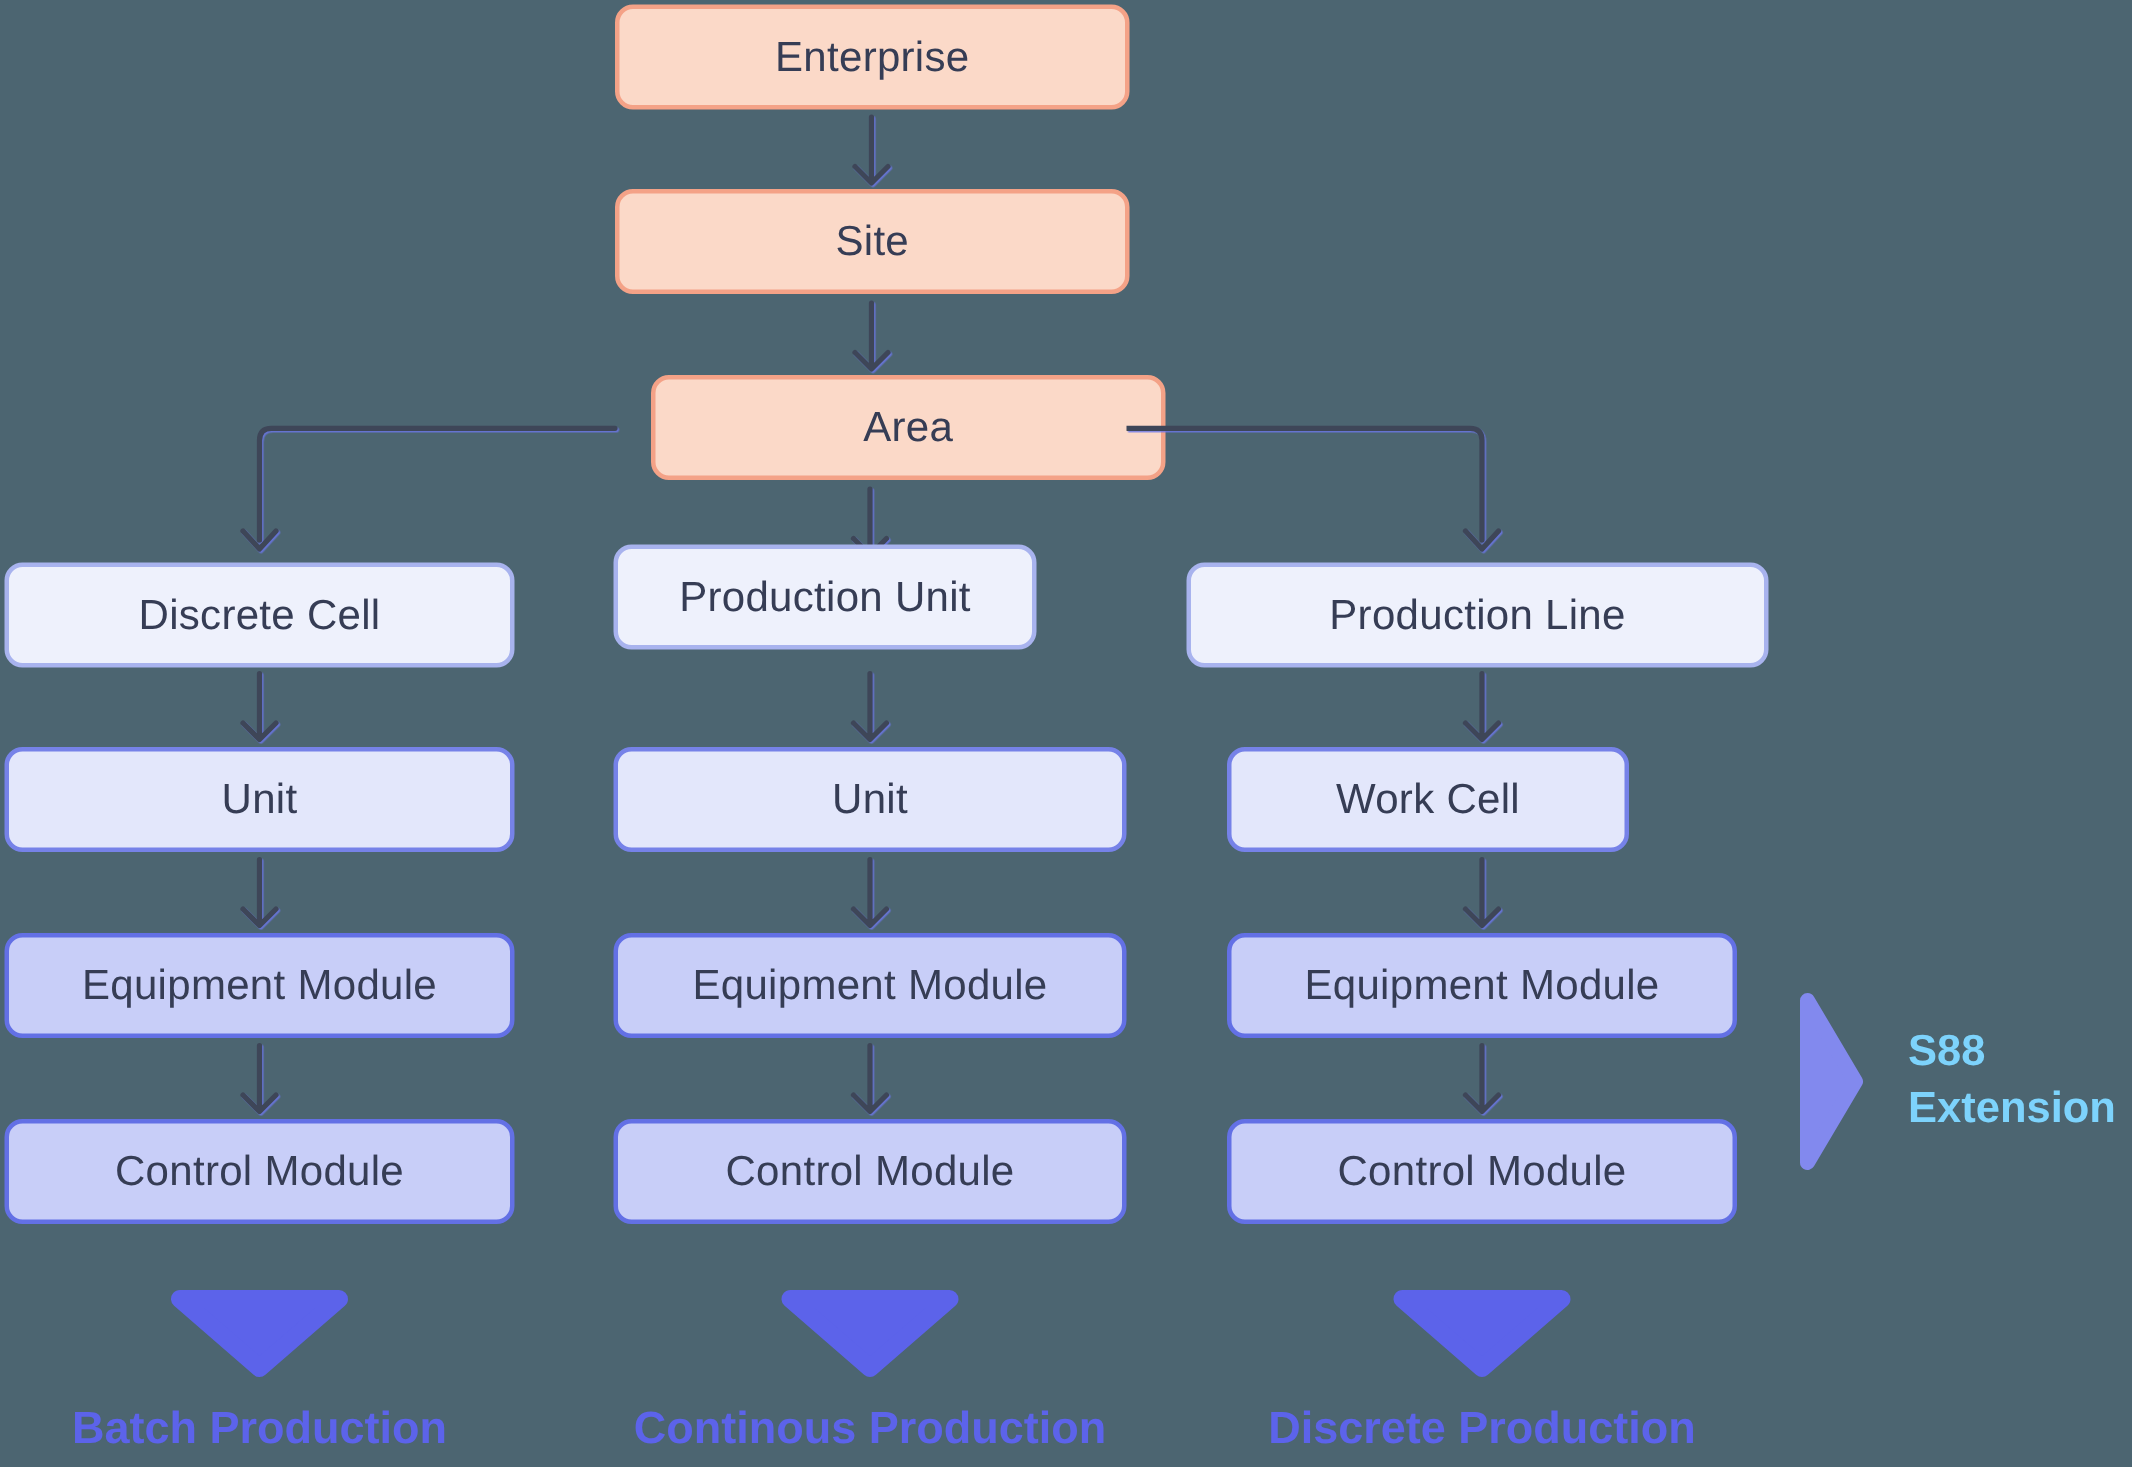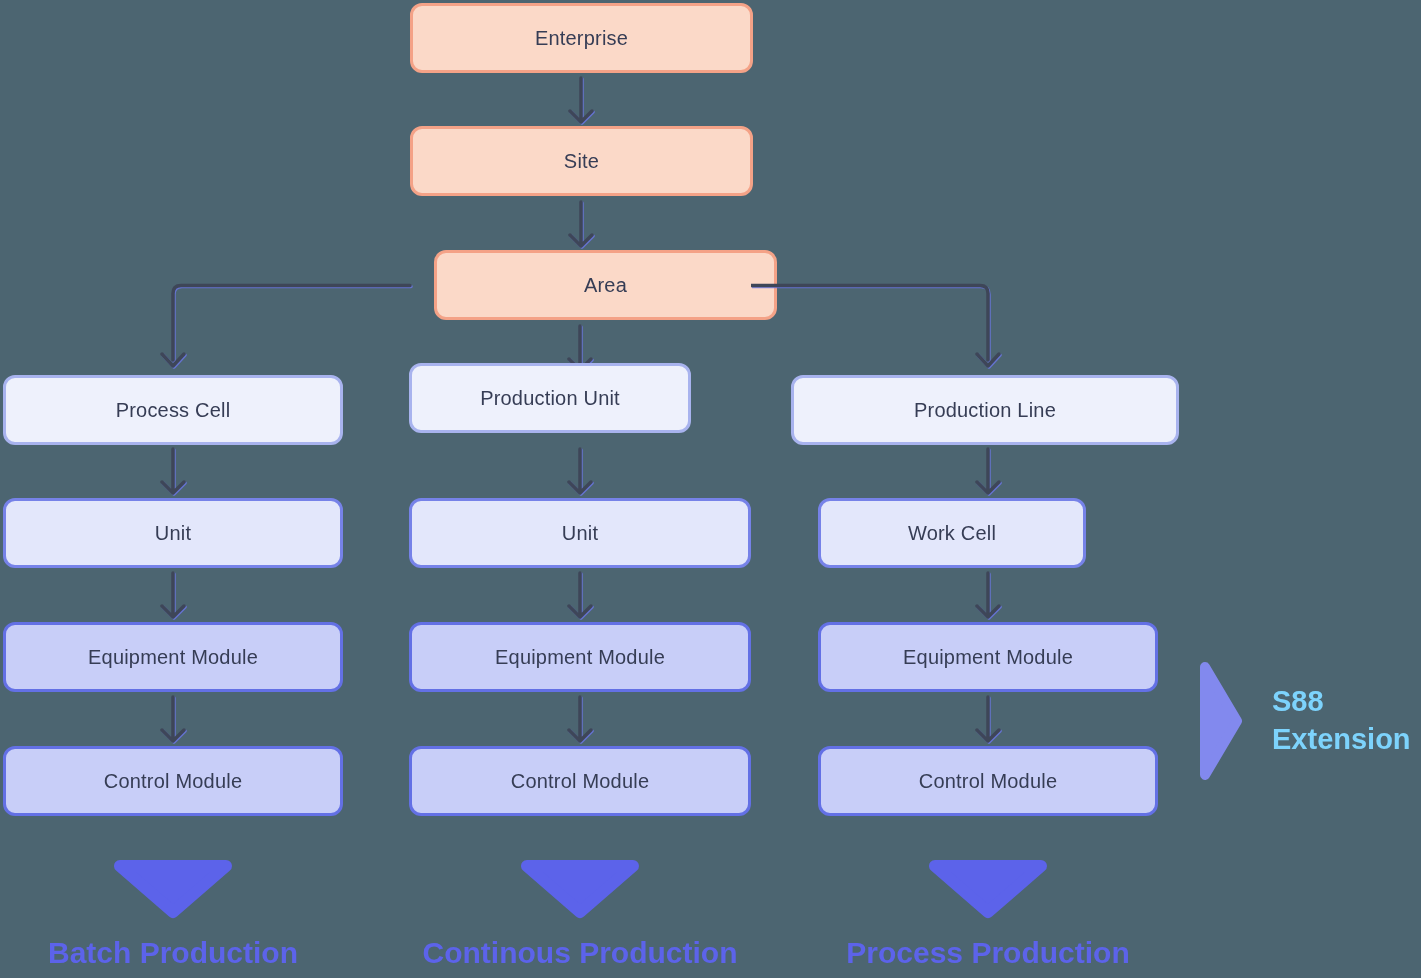--- a/index.html
+++ b/index.html
@@ -12,21 +12,21 @@
     overflow: hidden;
   }
   .box {
     position: absolute;
     height: 70px;
     box-sizing: border-box;
     border-radius: 12px;
     display: flex;
     align-items: center;
     justify-content: center;
-    font-size: 20px;
+    font-size: 28px;
     color: #363D55;
     letter-spacing: 0.2px;
   }
   .root { background: #FBD9C8; border: 3px solid #F4A287; }
   .l1   { background: #EEF1FC; border: 3px solid #A8B3EE; }
   .l2   { background: #E3E7FB; border: 3px solid #7682E8; }
   .l3   { background: #C8CEF8; border: 3px solid #6370E5; }
 
   .arrow {
     position: absolute;
@@ -80,21 +80,21 @@
   </svg>
 
   <svg class="arrow" style="left:155px; top:270px;" width="258" height="100" viewBox="0 0 258 100">
     <path d="M255 15.5 H26 Q18 15.5 18 23.5 V90 M7 84 L18 96 L29 84"></path>
   </svg>
 
   <svg class="arrow" style="left:751px; top:270px;" width="258" height="100" viewBox="0 0 258 100">
     <path d="M0 15.5 H229 Q237 15.5 237 23.5 V90 M226 84 L237 96 L248 84"></path>
   </svg>
 
-  <div class="box l1" style="left:3px; top:375px; width:340px;">Process Cell</div>
+  <div class="box l1" style="left:3px; top:375px; width:340px;">Discrete Cell</div>
   <div class="box l2" style="left:3px; top:498px; width:340px;">Unit</div>
   <div class="box l3" style="left:3px; top:622px; width:340px;">Equipment Module</div>
   <div class="box l3" style="left:3px; top:746px; width:340px;">Control Module</div>
   <svg class="arrow" style="left:155px; top:447px;" width="36" height="48" viewBox="0 0 36 48">
       <path d="M18 2 V42 M7 35 L18 46 L29 35"></path>
     </svg>
   <svg class="arrow" style="left:155px; top:571px;" width="36" height="48" viewBox="0 0 36 48">
       <path d="M18 2 V42 M7 35 L18 46 L29 35"></path>
     </svg>
   <svg class="arrow" style="left:155px; top:695px;" width="36" height="48" viewBox="0 0 36 48">
@@ -134,21 +134,21 @@
   </svg>
   <svg class="tri" style="left:519px; top:858px;" width="122" height="62" viewBox="0 0 122 62">
     <path d="M8 8 H114 L61 54 Z" fill="#5C63EA" stroke="#5C63EA" stroke-width="12" stroke-linejoin="round"></path>
   </svg>
   <svg class="tri" style="left:927px; top:858px;" width="122" height="62" viewBox="0 0 122 62">
     <path d="M8 8 H114 L61 54 Z" fill="#5C63EA" stroke="#5C63EA" stroke-width="12" stroke-linejoin="round"></path>
   </svg>
 
   <div class="prod-label" style="left:-27px;">Batch Production</div>
   <div class="prod-label" style="left:380px;">Continous Production</div>
-  <div class="prod-label" style="left:788px;">Process Production</div>
+  <div class="prod-label" style="left:788px;">Discrete Production</div>
 
   <svg class="tri" style="left:1198px; top:658px;" width="46" height="126" viewBox="0 0 46 126">
     <path d="M7 9 L39 63 L7 117 Z" fill="#8289EE" stroke="#8289EE" stroke-width="10" stroke-linejoin="round"></path>
   </svg>
   <div class="s88-text">
     <div>S88</div>
     <div>Extension</div>
   </div>
 
 </div>

